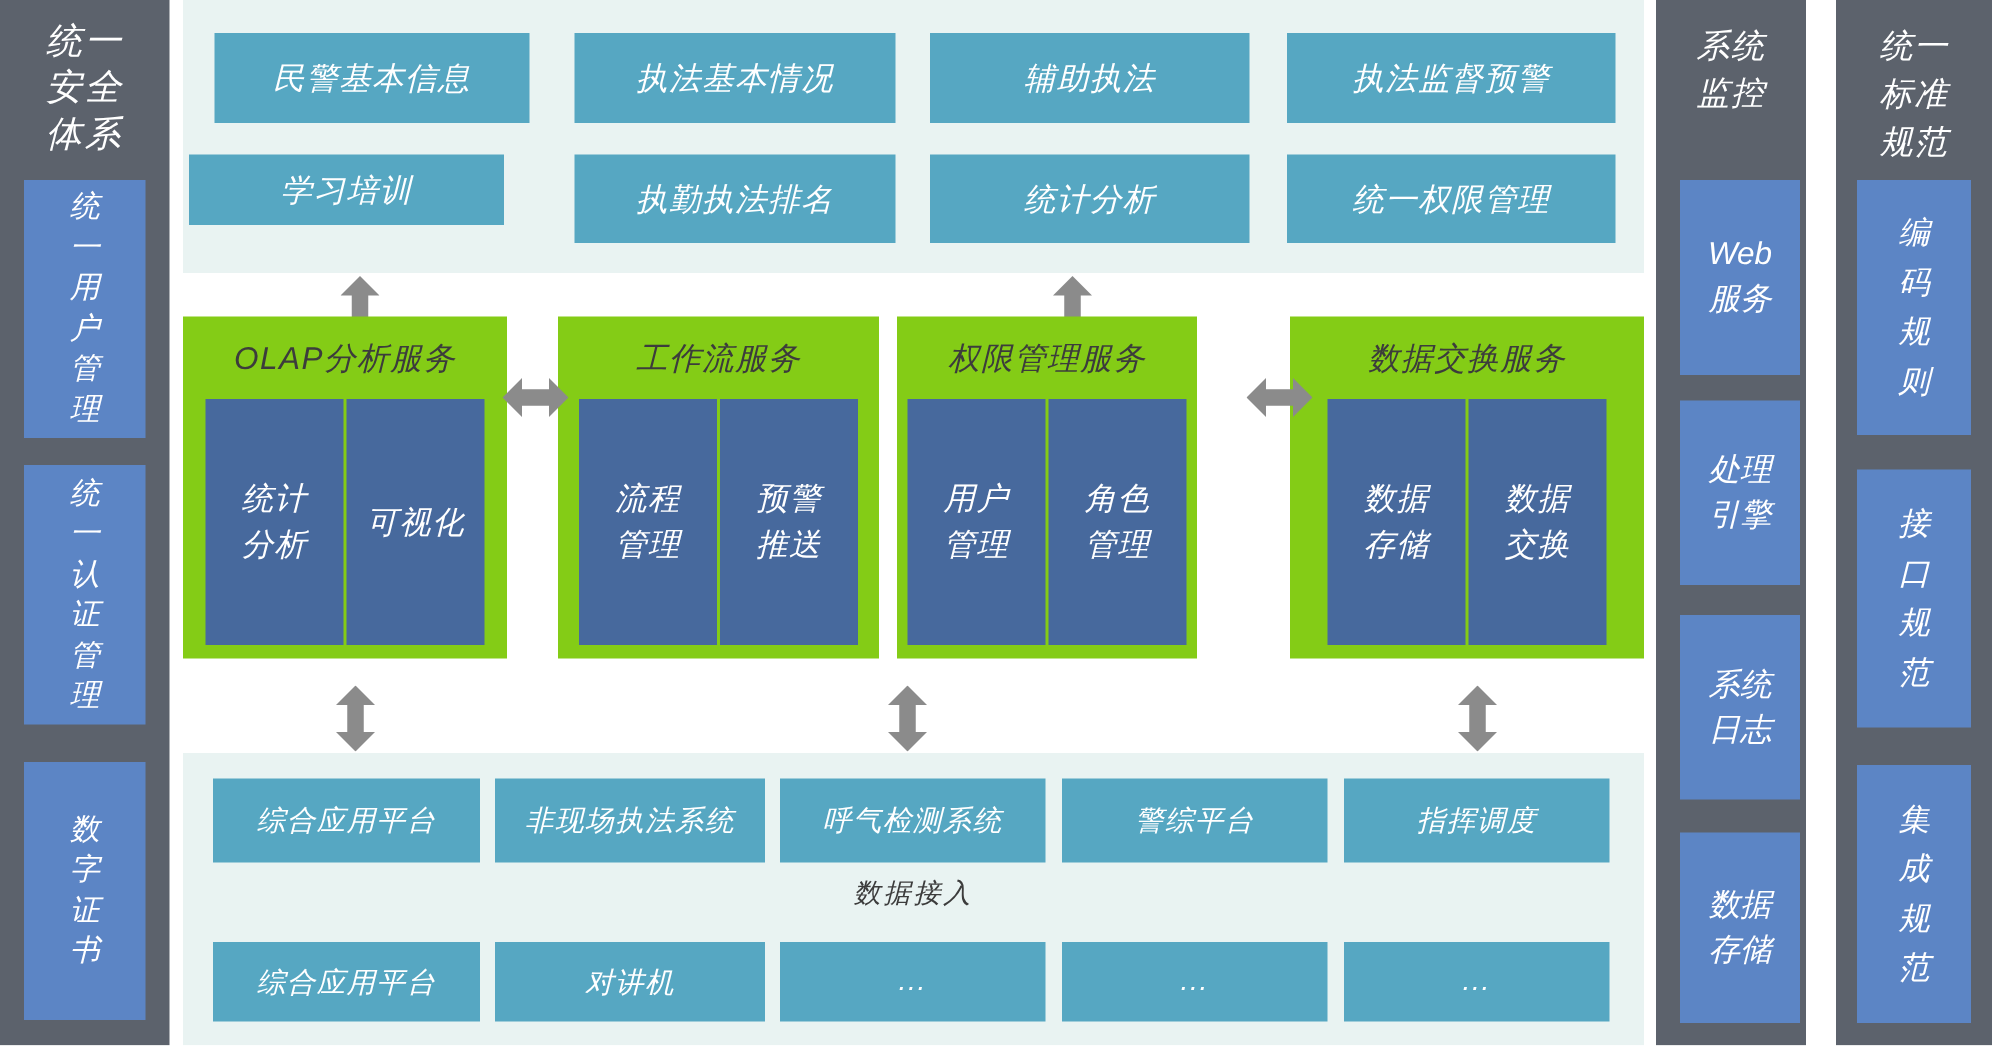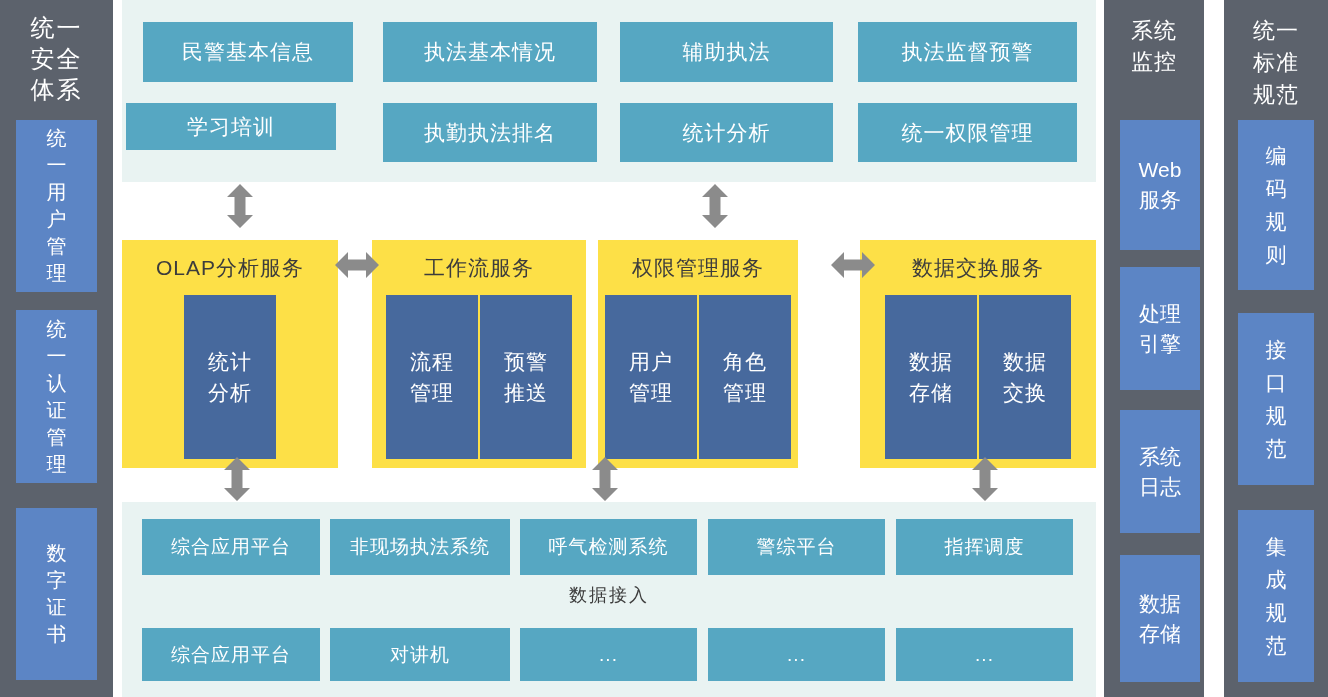--- a/index.html
+++ b/index.html
@@ -1,42 +1,42 @@
 <!DOCTYPE html>
 <html><head>
 <meta charset="utf-8">
 <style>
   html,body { margin:0; padding:0; background:#ffffff; }
   .stage {
     position:relative; width:1328px; height:697px; overflow:hidden;
     background:#ffffff;
     font-family:"Liberation Sans","DejaVu Sans",sans-serif;
   }
-  .abs { position:absolute; }
+  .abs { position:absolute;font-style:italic; }
 
   
   .graycol { background:#5c626c; top:0; height:697px; }
   .col-title { color:#ffffff; width:100%; text-align:center; white-space:pre-line; }
   .bluebox {
     background:#5c85c5; color:#ffffff;
     display:flex; align-items:center; justify-content:center;
     text-align:center; white-space:pre-line;
   }
 
   
   .mintband { background:#e9f3f2; left:122px; width:974px; }
   .tealbox {
     background:#56a7c2; color:#ffffff;
     display:flex; align-items:center; justify-content:center;
     text-align:center; font-size:21px; letter-spacing:1px;
   }
   .tealbox.small { font-size:19px; }
 
   
-  .panel { background:#fde047; top:240px; height:228px; }
+  .panel { background:#84cc16; top:211px; height:228px; }
   .panel-title {
     height:55px; display:flex; align-items:center; justify-content:center;
     color:#3c3c3c; font-size:21px; letter-spacing:1px;
   }
   .panel-boxes { display:flex; justify-content:center; gap:2px; }
   .navybox {
     background:#47699d; color:#ffffff; width:92px; height:164px;
     display:flex; align-items:center; justify-content:center;
     text-align:center; font-size:21px; line-height:31px;
     white-space:pre-line; letter-spacing:1px;
@@ -107,20 +107,21 @@
     <svg width="26" height="44" viewBox="0 0 26 44">
         <path fill="#8b8b8b" d="M13 0 L26 13 L18.5 13 L18.5 31 L26 31 L13 44 L0 31 L7.5 31 L7.5 13 L0 13 Z"></path>
       </svg>
   </div>
 
   <div class="abs panel" style="left:122px; width:216px;">
     <div class="panel-title">OLAP分析服务</div>
     <div class="panel-boxes">
       <div class="navybox">统计
 分析</div>
+      <div class="navybox">可视化</div>
     </div>
   </div>
   <div class="abs panel" style="left:372px; width:214px;">
     <div class="panel-title">工作流服务</div>
     <div class="panel-boxes">
       <div class="navybox">流程
 管理</div>
       <div class="navybox">预警
 推送</div>
     </div>

